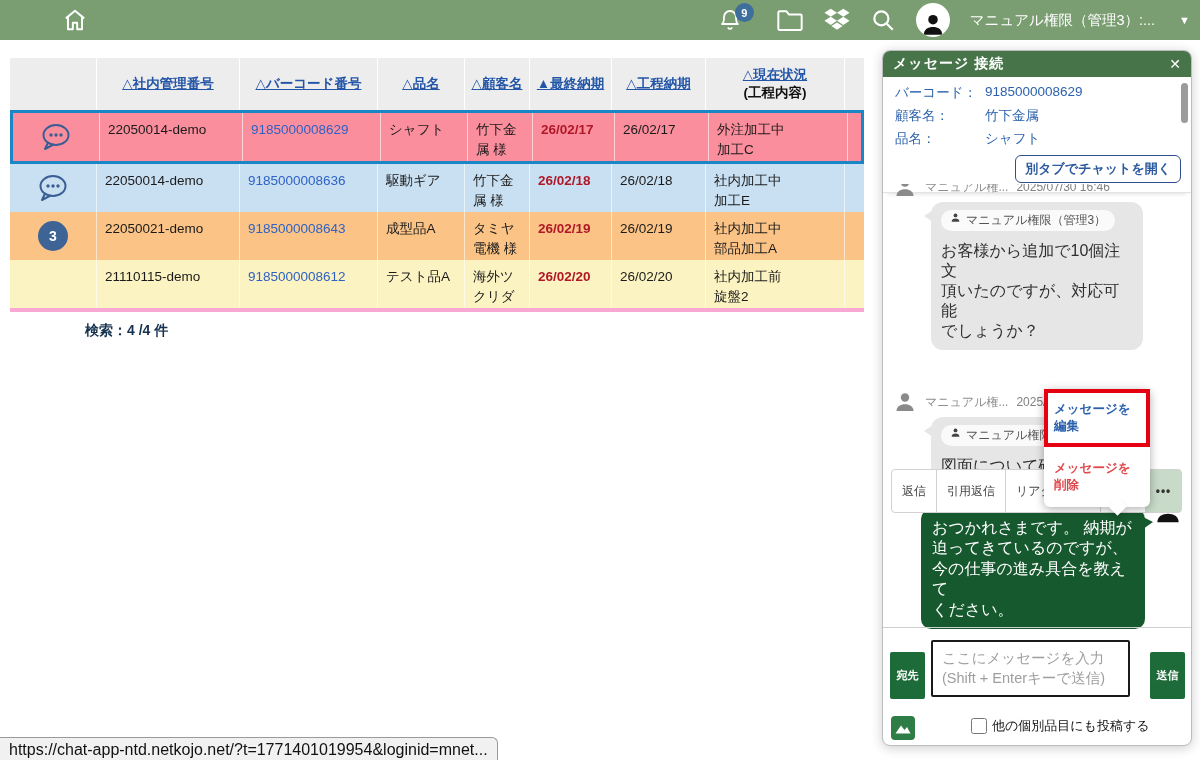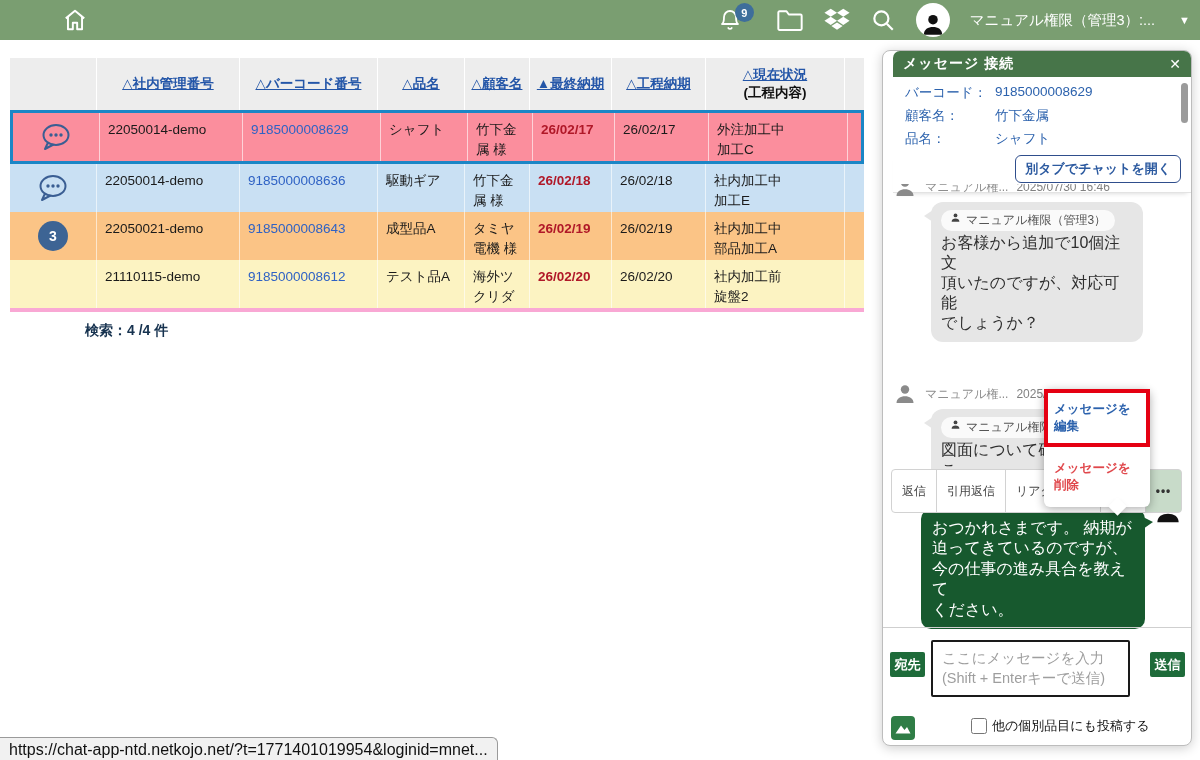--- a/index.html
+++ b/index.html
@@ -47,21 +47,21 @@
   .due { color:#b01828; font-weight:bold; }
   .blink { color:#2f62c4; cursor:pointer; }
   .count-badge { width:30px; height:30px; border-radius:50%; background:#3d6494;
     color:#fff; font-size:14px; font-weight:bold; display:flex; align-items:center; justify-content:center; }
   .search-summary { position:absolute; left:85px; top:322px; font-size:14px;
     font-weight:bold; color:#16324f; }
 
   
   .panel { position:absolute; left:882px; top:50px; width:310px; height:696px;
     background:#fff; border:1px solid #bdbdbd; border-radius:8px;
-    box-shadow:0 2px 12px rgba(0,0,0,.2); z-index:20;padding-left:10px; }
+    box-shadow:0 2px 12px rgba(0,0,0,.2); z-index:20; }
   .panel-header { height:26px; background:#477549; border-radius:7px 7px 0 0;
     display:flex; align-items:center; padding:0 10px; color:#fff; }
   .panel-title { font-size:14px; font-weight:bold; letter-spacing:1px; }
   .panel-close { margin-left:auto; font-size:14px; cursor:pointer; }
   .info { padding:7px 12px 0; font-size:13.5px; color:#2c62ad; }
   .info-row { display:flex; margin-bottom:5px; }
   .info-label { width:90px; }
   .scroll-thumb { position:absolute; right:3px; top:32px; width:7px; height:40px;
     background:#9b9b9b; border-radius:4px; }
   .open-row { text-align:right; padding:2px 10px 9px; border-bottom:1px solid #e3e3e3;
@@ -75,21 +75,21 @@
   .msg1 { margin-top:-9px; }
   .msg-head { display:flex; align-items:center; gap:8px; font-size:12px; color:#8d8d8d; }
   .msg-time { color:#808080; }
   .bubble { position:relative; margin-left:38px; margin-top:3px; background:#e6e6e6;
     border-radius:12px; padding:7px 10px 9px; width:212px; }
   .bubble:before { content:""; position:absolute; left:-7px; top:8px;
     border-top:6px solid transparent; border-bottom:6px solid transparent;
     border-right:9px solid #e6e6e6; }
   .pill { display:inline-flex; align-items:flex-start; gap:5px; background:#fafafa;
     border-radius:12px; padding:2px 9px; font-size:12px; color:#555; }
-  .btext { font-size:16px; color:#2e2e2e; line-height:1.25; margin-top:2px; }
+  .btext { font-size:16px; color:#2e2e2e; line-height:1.25; margin-top:10px; }
 
   .ctx { position:absolute; left:161px; top:338px; width:106px; background:#fff;
     border-radius:6px; box-shadow:0 2px 10px rgba(0,0,0,.32); z-index:6; }
   .ctx:after { content:""; position:absolute; bottom:-6px; right:26px; width:13px;
     height:13px; background:#fff; transform:rotate(45deg);
     box-shadow:3px 3px 6px rgba(0,0,0,.12); }
   .ctx-edit { border:4px solid #e50012; background:#fff; color:#2c62ad;
     font-size:12.5px; font-weight:bold; padding:8px 6px; cursor:pointer; }
   .ctx-del { color:#e0484c; font-size:12.5px; font-weight:bold; padding:13px 10px;
     cursor:pointer; }
@@ -103,22 +103,22 @@
 
   .gbubble { position:absolute; left:38px; top:458px; width:224px; background:#17592e;
     color:#fff; border-radius:10px; padding:9px 11px; font-size:16px; line-height:1.28; }
   .gbubble:after { content:""; position:absolute; right:-8px; top:8px;
     border-top:5px solid transparent; border-bottom:7px solid transparent;
     border-left:10px solid #17592e; }
   .self-avatar { position:absolute; right:8px; top:445px; }
 
   .composer { position:absolute; left:0; right:0; bottom:0; height:118px;
     border-top:1px solid #cfcfcf; }
-  .to-btn,.send-btn { position:absolute; width:35px; height:25px; background:#1e6b3a;
-    color:#fff; font-size:13px; font-weight:bold; border:none; border-radius:2px;
+  .to-btn,.send-btn { position:absolute; width:35px; height:47px; background:#1e6b3a;
+    color:#fff; font-size:11px; font-weight:bold; border:none; border-radius:2px;
     cursor:pointer; font-family:inherit; }
   .to-btn { left:7px; top:24px; }
   .send-btn { right:6px; top:24px; }
   .msg-input { position:absolute; left:48px; top:12px; width:199px; height:57px;
     border:2px solid #1a1a1a; border-radius:2px; resize:none; padding:7px 9px;
     font-size:14.5px; font-family:inherit; color:#333; line-height:1.35; }
   .msg-input::placeholder { color:#9e9e9e; }
   .img-btn { position:absolute; left:8px; top:88px; width:24px; height:24px;
     cursor:pointer; border:none; background:transparent; padding:0; }
   .cb-row { position:absolute; left:88px; top:89px; display:flex; align-items:center; }

